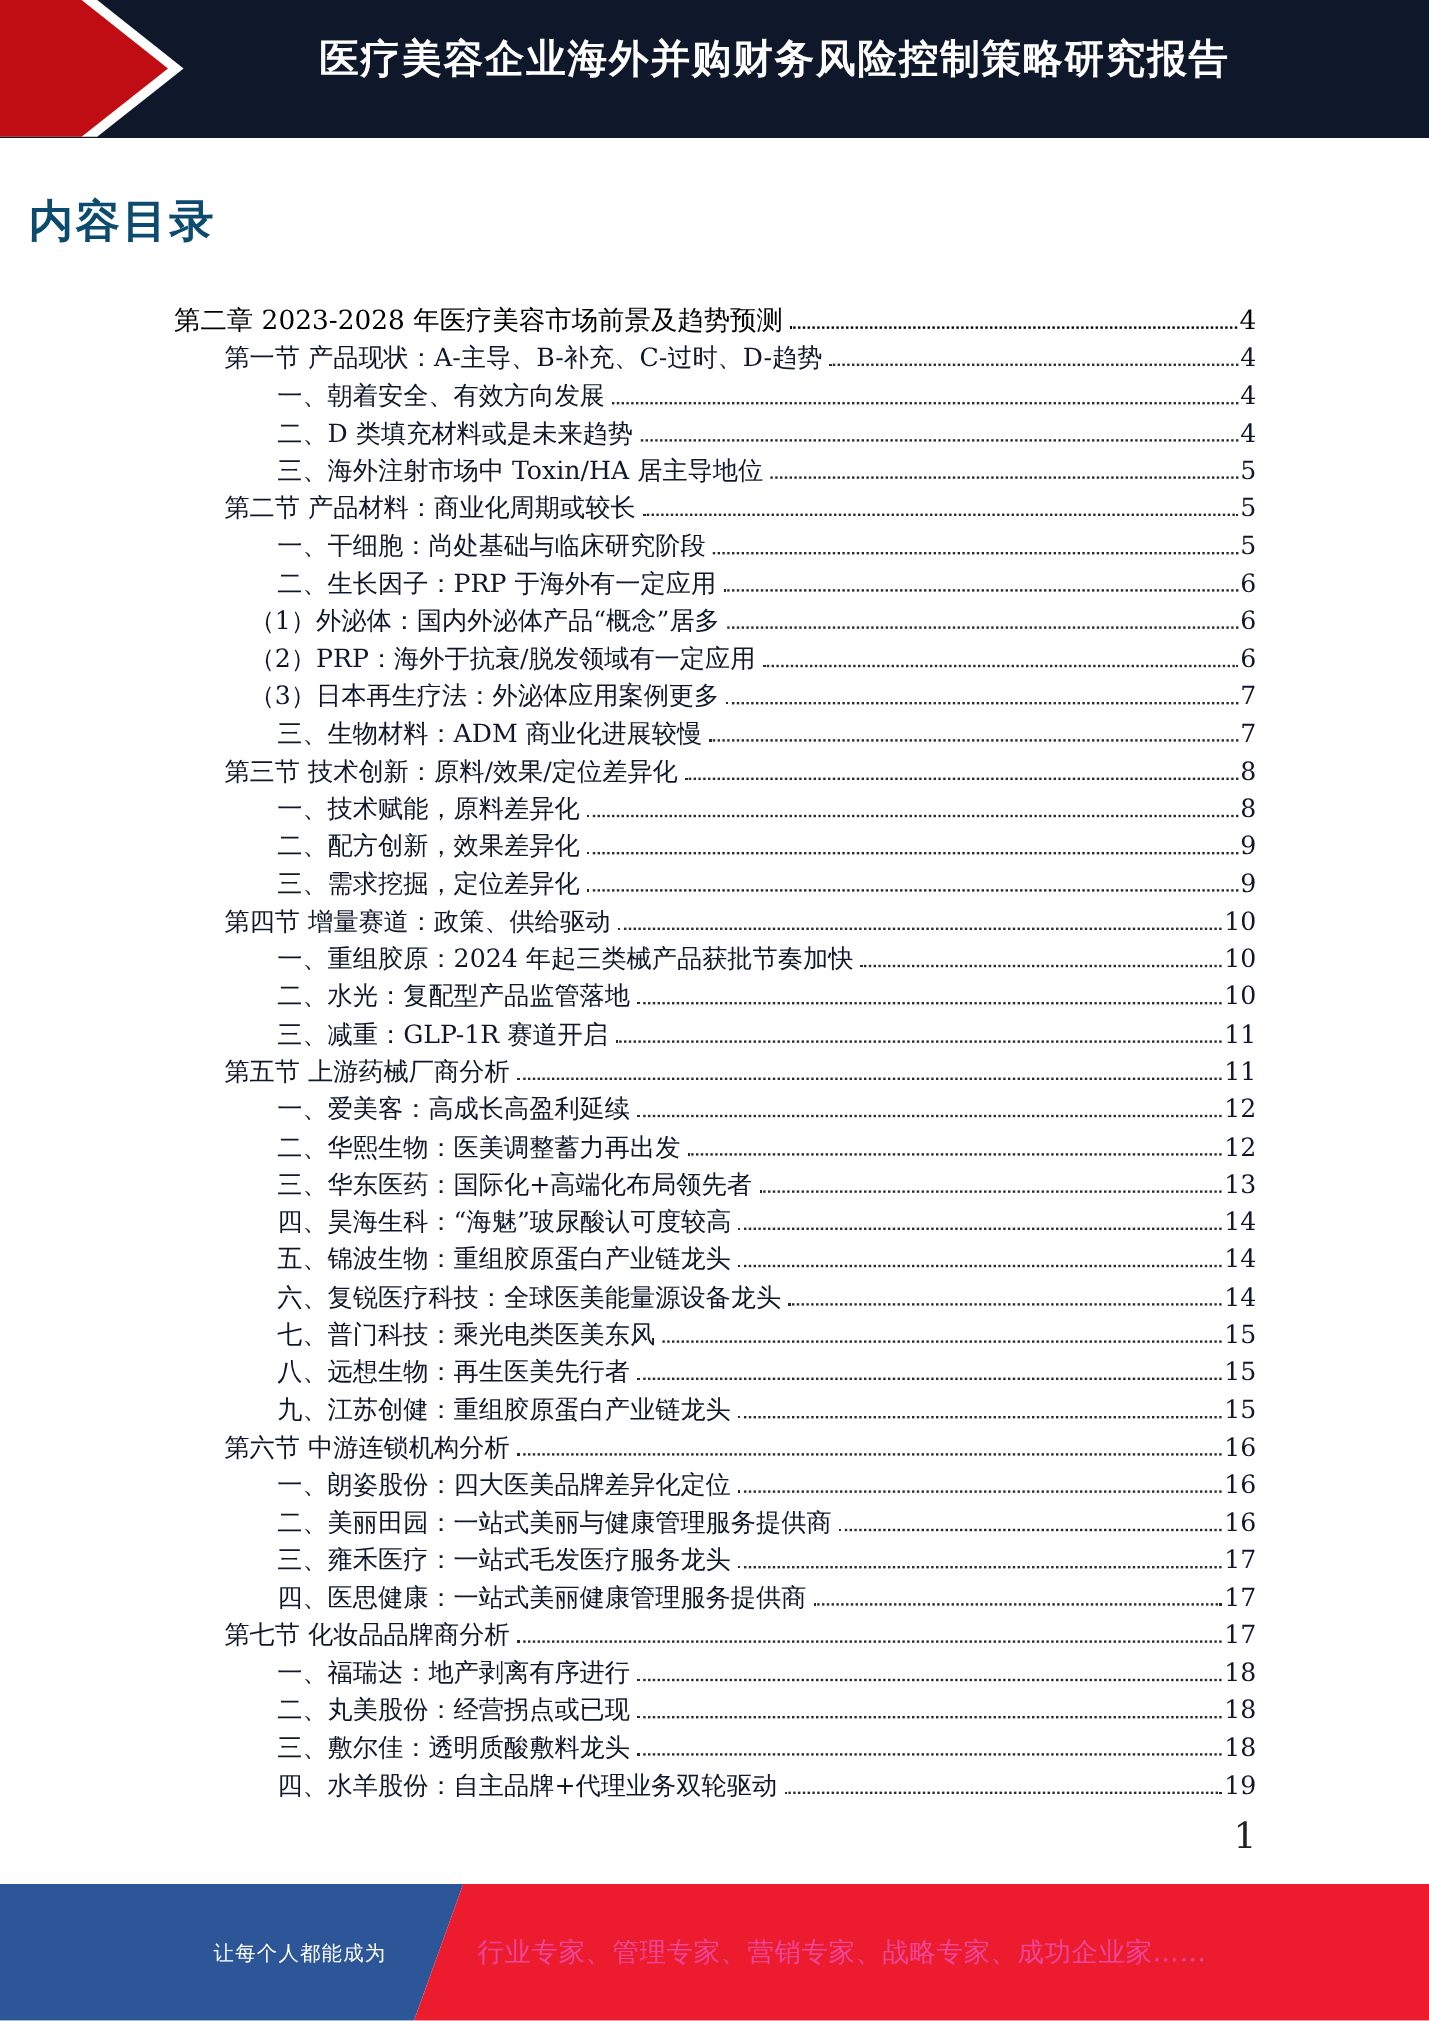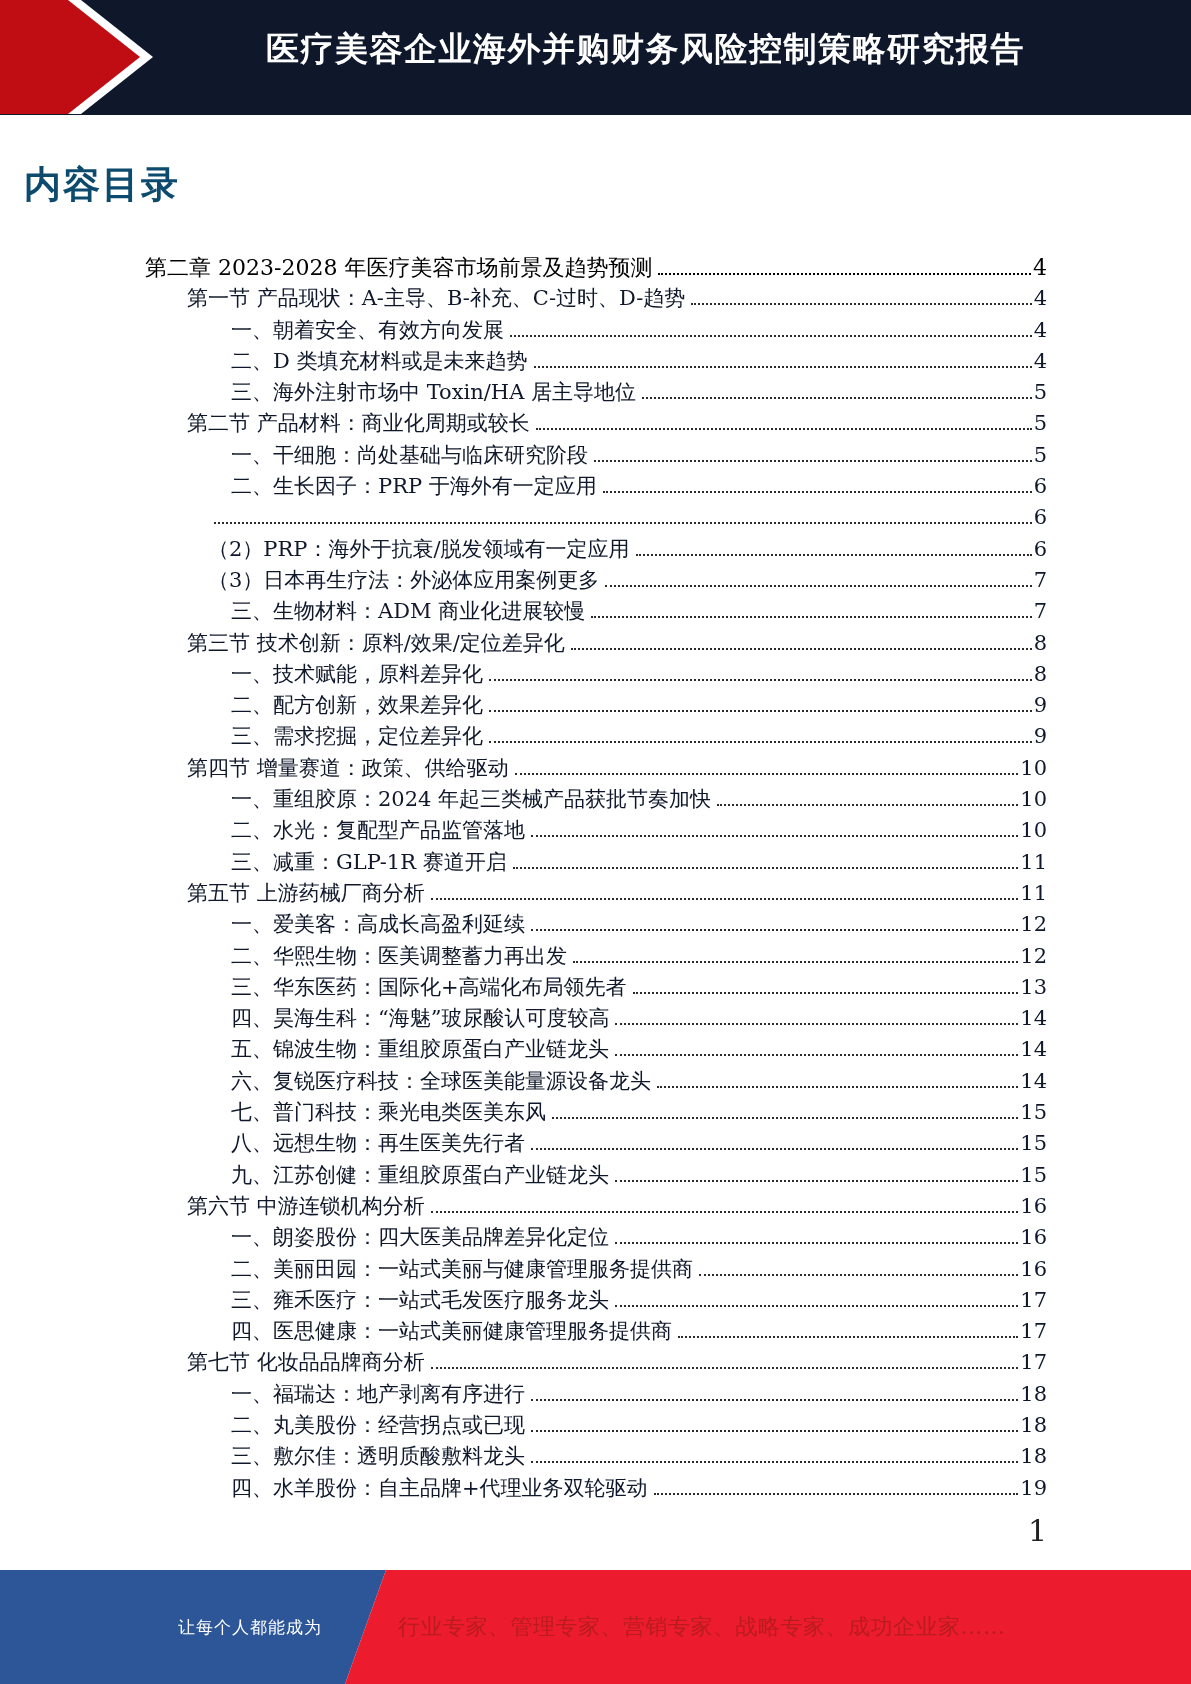--- a/index.html
+++ b/index.html
@@ -73,21 +73,21 @@
   }
   .footer svg { position:absolute; top:0; left:0; display:block; }
   .footer-left-text {
     position:absolute; top:0; left:120px; width:260px; height:114px;
     display:flex; align-items:center; justify-content:center;
     color:#ffffff; font-size:17px; letter-spacing:1px; white-space:nowrap;
   }
   .footer-right-text {
     position:absolute; top:0; left:398px; right:20px; height:114px;
     display:flex; align-items:center;
-    color:#b91c1c; font-size:22px; letter-spacing:0.5px; white-space:nowrap;
+    color:#ec4899; font-size:22px; letter-spacing:0.5px; white-space:nowrap;
   }
 </style>
 </head>
 <body>
 
 <div class="header">
   <svg class="header-chevron" viewBox="0 0 160 115" width="160" height="115">
     <polygon points="0,0 81,0 153,57 81,114 0,114" fill="#ffffff"></polygon>
     <polygon points="0,0 68,0 140,57 68,114 0,114" fill="#C00D14"></polygon>
   </svg>
@@ -131,20 +131,21 @@
       <span class="toc-text">一、干细胞：尚处基础与临床研究阶段</span>
       <span class="leader"></span>
       <span class="toc-page">5</span>
     </div>
     <div class="toc-row level-item">
       <span class="toc-text">二、生长因子：PRP 于海外有一定应用</span>
       <span class="leader"></span>
       <span class="toc-page">6</span>
     </div>
     <div class="toc-row level-paren">
+      <span class="toc-text">（1）外泌体：国内外泌体产品“概念”居多</span>
       <span class="leader"></span>
       <span class="toc-page">6</span>
     </div>
     <div class="toc-row level-paren">
       <span class="toc-text">（2）PRP：海外于抗衰/脱发领域有一定应用</span>
       <span class="leader"></span>
       <span class="toc-page">6</span>
     </div>
     <div class="toc-row level-paren">
       <span class="toc-text">（3）日本再生疗法：外泌体应用案例更多</span>

